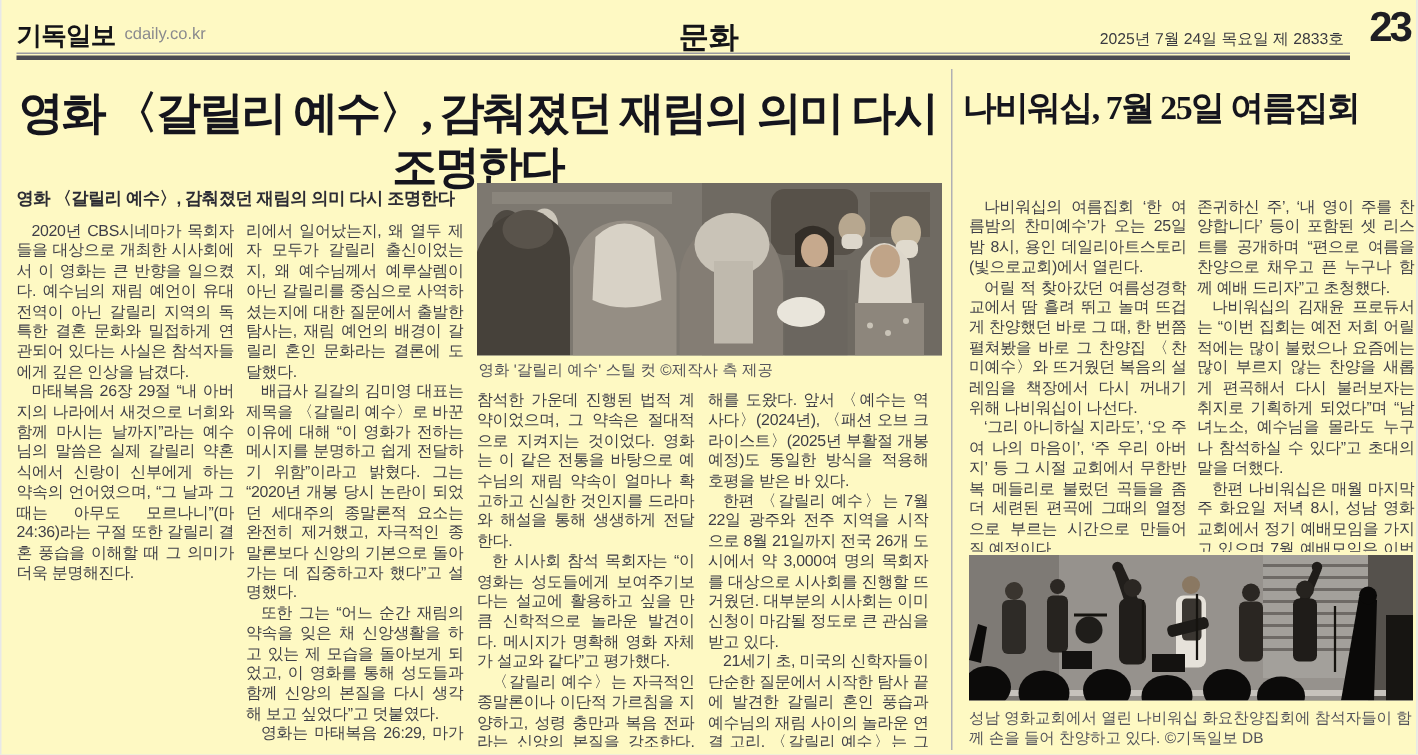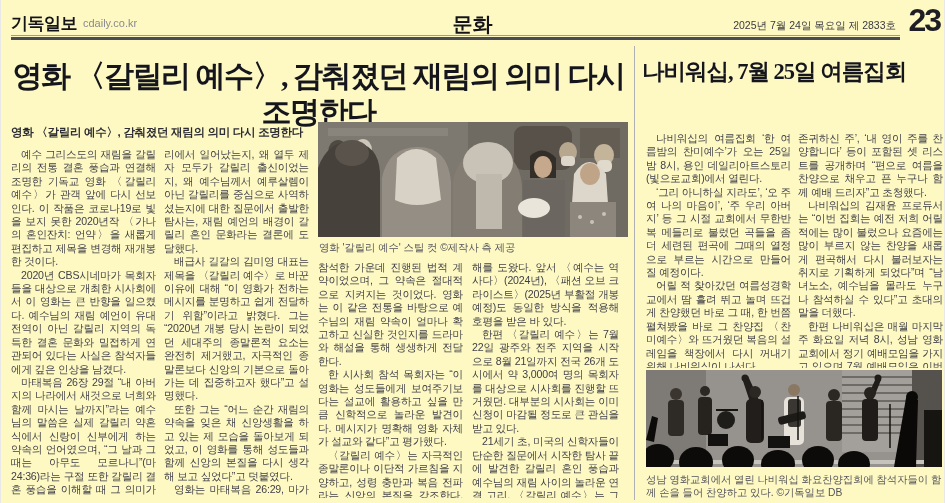--- a/index.html
+++ b/index.html
@@ -8,21 +8,21 @@
   .page {
     position:relative; width:943px; height:503px; background:#fef9c3;
     font-family:"Liberation Sans","DejaVu Sans",sans-serif; color:#3d3d46;
     overflow:hidden; margin:0 auto;
   }
   
   .brand { position:absolute; left:10px; top:12px; font-size:17px; font-weight:800; color:#141418; letter-spacing:-0.5px; }
   .brand-url { position:absolute; left:82px; top:17px; font-size:11px; color:#8a8a8e; }
   .section-title { position:absolute; left:0; right:0; top:11px; text-align:center; font-size:20px; font-weight:700; color:#141418; }
   .date-issue { position:absolute; right:48px; top:19px; font-size:10.5px; color:#3a3a40; }
-  .page-number { position:absolute; right:4px; top:2px; font-size:32px; font-weight:600; color:#1e1e24; letter-spacing:-2px; }
+  .page-number { position:absolute; right:4px; top:2px; font-size:28px; font-weight:600; color:#1e1e24; letter-spacing:-2px; }
   .header-rule { position:absolute; left:10px; right:44px; top:37px; height:3px; background:#4b4b52; }
   .header-rule-thin { position:absolute; left:10px; right:44px; top:35px; height:1px; background:#9a9aa0; }
   
   .serif { font-family:"Liberation Serif","DejaVu Serif",serif; }
   .col { position:absolute; overflow:hidden; font-size:10.6px; line-height:13.4px; text-align:justify; color:#3f3f48; letter-spacing:-0.2px; }
   .col p { text-indent:10px; margin:0; }
   .col p.cont { text-indent:0; }
   .caption { position:absolute; font-size:10.3px; line-height:13px; color:#54545c; }
   .photo-frame { position:absolute; overflow:hidden; background:#777; }
   .photo-frame svg { display:block; }
@@ -80,21 +80,20 @@
         <ellipse cx="272" cy="52" rx="10" ry="11" fill="#c0a488"></ellipse>
         <rect x="252" y="80" width="46" height="35" fill="#8d867c"></rect>
         <circle cx="262" cy="95" r="2" fill="#c9c3b7"></circle>
           <circle cx="274" cy="100" r="2" fill="#c9c3b7"></circle>
           <circle cx="286" cy="92" r="2" fill="#c9c3b7"></circle>
       </svg>
     </div>
     <div class="caption" style="left:318px; top:241px; width:310px;">영화 '갈릴리 예수' 스틸 컷 ©제작사 측 제공</div>
 
     <div class="col" style="left:10px; top:148px; width:145px; height:350px;">
-      <p>예수 그리스도의 재림을 갈릴리의 전통 결혼 풍습과 연결해 조명한 기독교 영화 〈갈릴리 예수〉가 관객 앞에 다시 선보인다. 이 작품은 코로나19로 빛을 보지 못한 2020년작 〈가나의 혼인잔치: 언약〉을 새롭게 편집하고 제목을 변경해 재개봉한 것이다.</p>
       <p>2020년 CBS시네마가 목회자들을 대상으로 개최한 시사회에서 이 영화는 큰 반향을 일으켰다. 예수님의 재림 예언이 유대 전역이 아닌 갈릴리 지역의 독특한 결혼 문화와 밀접하게 연관되어 있다는 사실은 참석자들에게 깊은 인상을 남겼다.</p>
       <p>마태복음 26장 29절 “내 아버지의 나라에서 새것으로 너희와 함께 마시는 날까지”라는 예수님의 말씀은 실제 갈릴리 약혼식에서 신랑이 신부에게 하는 약속의 언어였으며, “그 날과 그 때는 아무도 모르나니”(마 24:36)라는 구절 또한 갈릴리 결혼 풍습을 이해할 때 그 의미가 더욱 분명해진다.</p>
 
     </div>
     <div class="col" style="left:163px; top:148px; width:145px; height:350px;">
       <p class="cont">리에서 일어났는지, 왜 열두 제자 모두가 갈릴리 출신이었는지, 왜 예수님께서 예루살렘이 아닌 갈릴리를 중심으로 사역하셨는지에 대한 질문에서 출발한 탐사는, 재림 예언의 배경이 갈릴리 혼인 문화라는 결론에 도달했다.</p>
       <p>배급사 길갈의 김미영 대표는 제목을 〈갈릴리 예수〉로 바꾼 이유에 대해 “이 영화가 전하는 메시지를 분명하고 쉽게 전달하기 위함”이라고 밝혔다. 그는 “2020년 개봉 당시 논란이 되었던 세대주의 종말론적 요소는 완전히 제거했고, 자극적인 종말론보다 신앙의 기본으로 돌아가는 데 집중하고자 했다”고 설명했다.</p>
       <p>또한 그는 “어느 순간 재림의 약속을 잊은 채 신앙생활을 하고 있는 제 모습을 돌아보게 되었고, 이 영화를 통해 성도들과 함께 신앙의 본질을 다시 생각해 보고 싶었다”고 덧붙였다.</p>
       <p>영화는 마태복음 26:29, 마가복음 14:25, 누가복음 22:18, 요한복음 14:2-3, 마태복음 24:36, 44절 등 예수님의 재림 약속을 담은 말씀들을 갈릴리 결혼 풍습과 연결해 해석한다. 당시 갈릴리 약혼식은 마을 입구에서 장로들과 주민들이</p>
     </div>
@@ -113,22 +112,22 @@
 
   <div class="divider"></div>
 
   <div>
     <div class="r-headline serif">
       <div>나비워십, 7월 25일 여름집회</div>
     </div>
 
     <div class="col" style="left:645px; top:132px; width:145px; height:236px;">
       <p>나비워십의 여름집회 ‘한 여름밤의 찬미예수’가 오는 25일 밤 8시, 용인 데일리아트스토리(빛으로교회)에서 열린다.</p>
+      <p>어릴 적 찾아갔던 여름성경학교에서 땀 흘려 뛰고 놀며 뜨겁게 찬양했던 바로 그 때, 한 번쯤 펼쳐봤을 바로 그 찬양집 〈찬미예수〉와 뜨거웠던 복음의 설레임을 책장에서 다시 꺼내기 위해 나비워십이 나선다.</p>
       <p>‘그리 아니하실 지라도’, ‘오 주여 나의 마음이’, ‘주 우리 아버지’ 등 그 시절 교회에서 무한반복 메들리로 불렀던 곡들을 좀 더 세련된 편곡에 그때의 열정으로 부르는 시간으로 만들어 질 예정이다.</p>
-      <p>어릴 적 찾아갔던 여름성경학교에서 땀 흘려 뛰고 놀며 뜨겁게 찬양했던 바로 그 때, 한 번쯤 펼쳐봤을 바로 그 찬양집 〈찬미예수〉와 뜨거웠던 복음의 설레임을 책장에서 다시 꺼내기 위해 나비워십이 나선다.</p>
 
     </div>
     <div class="col" style="left:797px; top:132px; width:145px; height:236px;">
       <p class="cont">존귀하신 주’, ‘내 영이 주를 찬양합니다’ 등이 포함된 셋 리스트를 공개하며 “편으로 여름을 찬양으로 채우고 픈 누구나 함께 예배 드리자”고 초청했다.</p>
       <p>나비워십의 김재윤 프로듀서는 “이번 집회는 예전 저희 어릴 적에는 많이 불렀으나 요즘에는 많이 부르지 않는 찬양을 새롭게 편곡해서 다시 불러보자는 취지로 기획하게 되었다”며 “남녀노소, 예수님을 몰라도 누구나 참석하실 수 있다”고 초대의 말을 더했다.</p>
       <p>한편 나비워십은 매월 마지막 주 화요일 저녁 8시, 성남 영화교회에서 정기 예배모임을 가지고 있으며 7월 예배모임은 이번 여름집회로 대신한다.</p>
 
     </div>
 
     <div class="photo-frame" style="left:645px; top:370px; width:296px; height:97px;">

